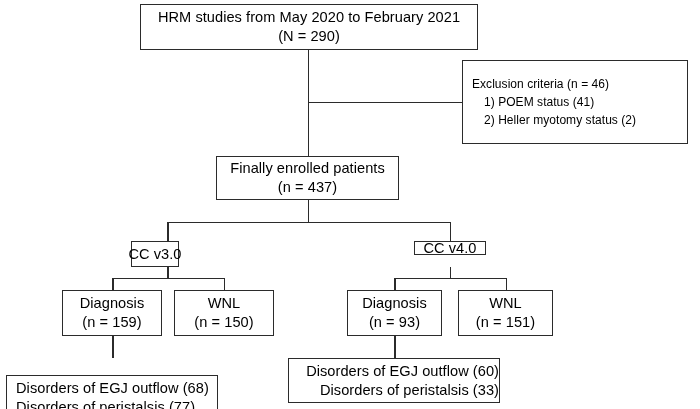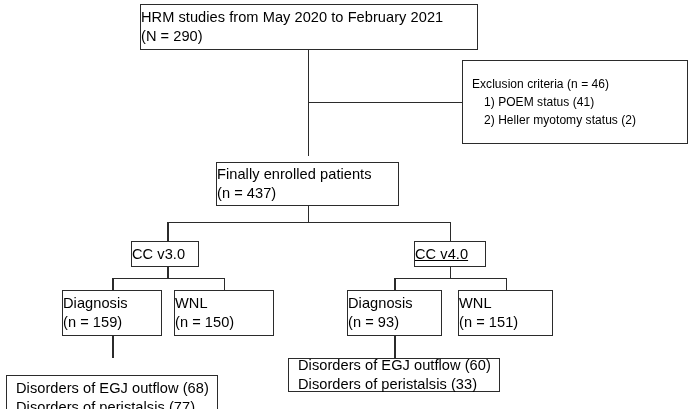--- a/index.html
+++ b/index.html
@@ -23,21 +23,21 @@
     position: absolute;
     box-sizing: border-box;
     border: 1.6px solid #2b2b2b;
     background: #ffffff;
     display: flex;
     flex-direction: column;
     justify-content: center;
     z-index: 2;
   }
   .node.center {
-    align-items: flex-start;
+    align-items: center;
     text-align: center;
   }
   .node.left {
     align-items: flex-start;
     text-align: left;
     padding-left: 9px;
   }
   .node-line {
     display: block;
     font-size: 14.6px;
@@ -95,30 +95,30 @@
     <span class="node-line">HRM studies from May 2020 to February 2021</span>
     <span class="node-line">(N = 290)</span>
   </div>
 
   <div class="node left small" style="left:462px; top:60px; width:226px; height:84px;">
     <span class="node-line">Exclusion criteria (n = 46)</span>
     <span class="node-line" style="padding-left:12px;">1) POEM status (41)</span>
     <span class="node-line" style="padding-left:12px;">2) Heller myotomy status (2)</span>
   </div>
 
-  <div class="node center" style="left:216px; top:156px; width:183px; height:44px;margin-top:6px;">
+  <div class="node center" style="left:216px; top:156px; width:183px; height:44px;">
     <span class="node-line">Finally enrolled patients</span>
     <span class="node-line">(n = 437)</span>
   </div>
 
-  <div class="node center" style="left:131px; top:241px; width:68px; height:26px;">
+  <div class="node center" style="left:131px; top:241px; width:48px; height:26px;">
     <span class="node-line">CC v3.0</span>
   </div>
 
-  <div class="node center" style="left:414px; top:241px; width:72px; height:26px;text-decoration:underline;">
+  <div class="node center" style="left:414px; top:241px; width:72px; height:14px;">
     <span class="node-line">CC v4.0</span>
   </div>
 
   <div class="node center" style="left:62px; top:290px; width:100px; height:46px;">
     <span class="node-line">Diagnosis</span>
     <span class="node-line">(n = 159)</span>
   </div>
 
   <div class="node center" style="left:174px; top:290px; width:100px; height:46px;">
     <span class="node-line">WNL</span>
@@ -133,18 +133,18 @@
   <div class="node center" style="left:458px; top:290px; width:95px; height:46px;">
     <span class="node-line">WNL</span>
     <span class="node-line">(n = 151)</span>
   </div>
 
   <div class="node left" style="left:6px; top:375px; width:212px; height:45px;">
     <span class="node-line">Disorders of EGJ outflow (68)</span>
     <span class="node-line">Disorders of peristalsis (77)</span>
   </div>
 
-  <div class="node left" style="left:288px; top:358px; width:212px; height:34px;">
+  <div class="node left" style="left:288px; top:358px; width:212px; height:45px;align-items:flex-end;">
     <span class="node-line">Disorders of EGJ outflow (60)</span>
     <span class="node-line">Disorders of peristalsis (33)</span>
   </div>
 
 </div>
 
 </body></html>

